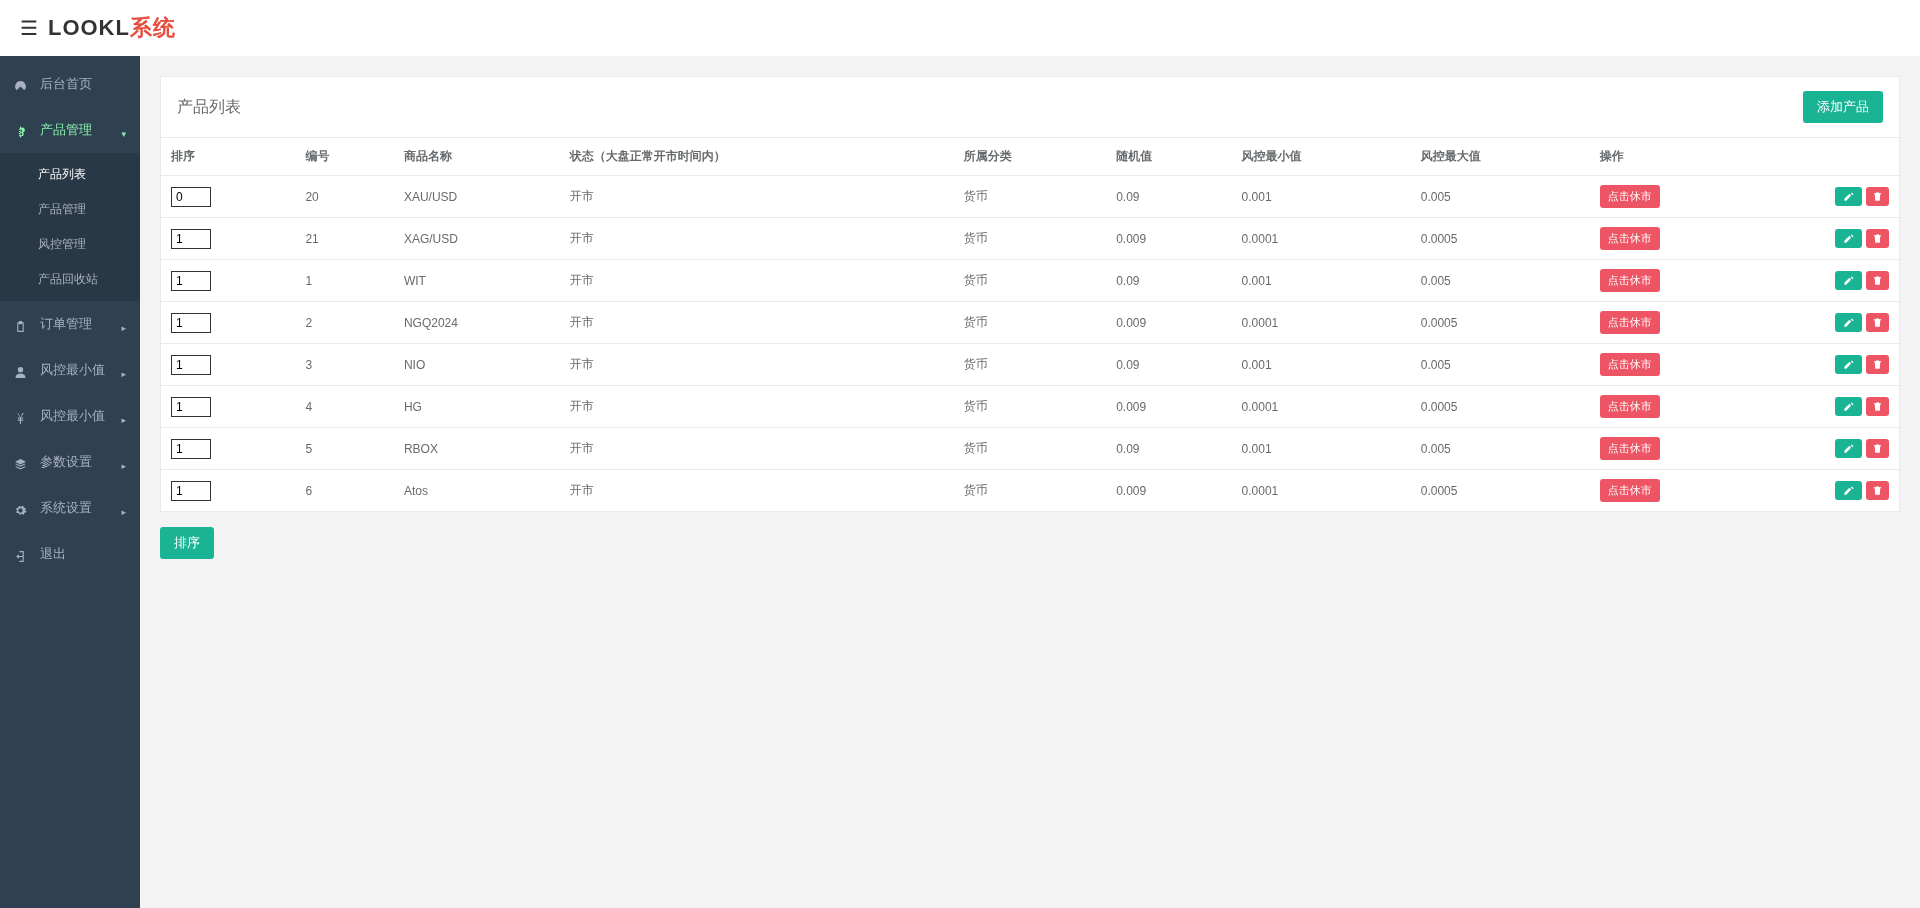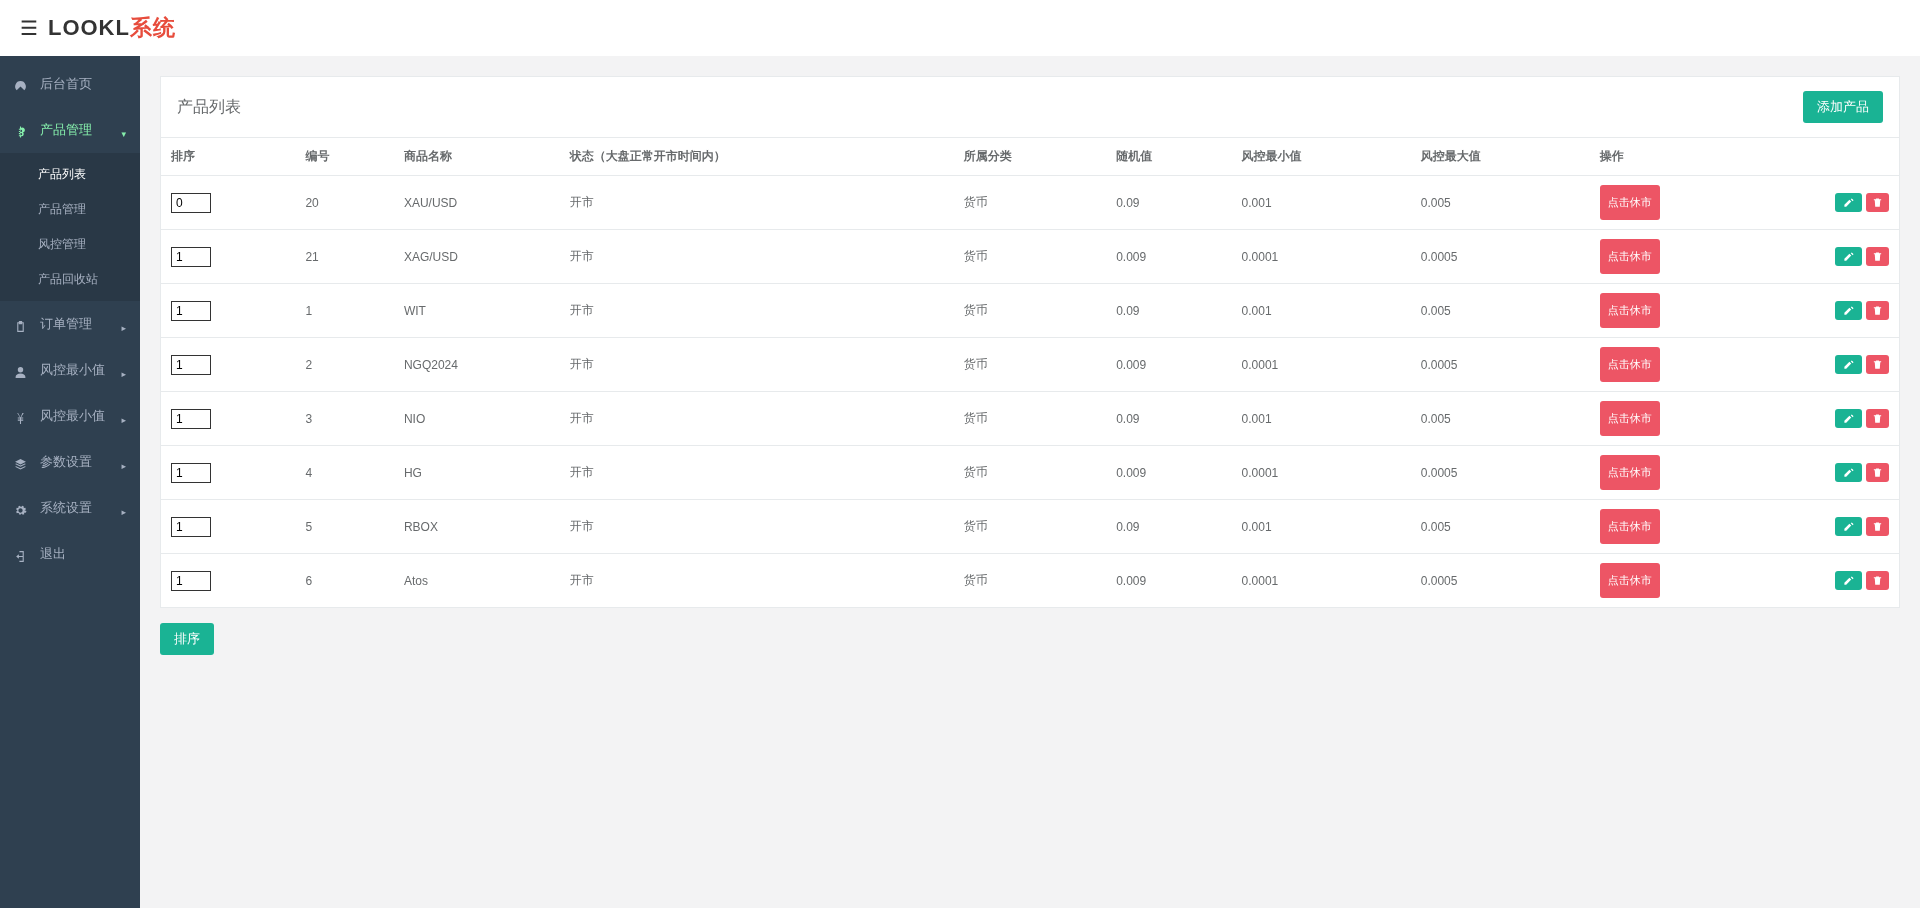--- a/index.html
+++ b/index.html
@@ -25,21 +25,21 @@
 .panel{background:#fff;border:1px solid #e7eaec;margin-bottom:15px}
 .panel-head{display:flex;align-items:center;padding:14px 16px;border-bottom:1px solid #e7eaec}
 .panel-title{font-size:16px;color:#676a6c;font-weight:400}
 .btn-teal{background:#1ab394;color:#fff;border:none;padding:7px 14px;border-radius:3px;font-size:13px;cursor:pointer;margin-left:auto}
 .btn-teal.small{padding:4px 8px;font-size:11px}
 table{width:100%;border-collapse:collapse}
 th{text-align:left;font-weight:600;color:#676a6c;padding:10px 10px;font-size:12px;border-bottom:1px solid #e7eaec}
 td{padding:9px 10px;font-size:12px;color:#676a6c;border-bottom:1px solid #e7eaec}
 tr:last-child td{border-bottom:none}
 .sort-input{width:40px;padding:2px 4px;border:1px solid #333;font-size:12px}
-.btn-red{background:#ed5565;color:#fff;border:none;padding:10px 8px;border-radius:3px;font-size:11px;cursor:pointer}
+.btn-red{background:#ed5565;color:#fff;border:none;padding:4px 8px;border-radius:3px;font-size:11px;cursor:pointer}
 .btn-icon{padding:4px 6px;display:inline-flex;align-items:center;justify-content:center}
 .actions{display:flex;gap:4px;align-items:center}
 .sort-btn{background:#1ab394;color:#fff;border:none;padding:7px 14px;border-radius:3px;font-size:13px;cursor:pointer}
 svg{display:block}
 </style>
 </head>
 <body>
 
 <div class="topbar">
   <span class="hamburger">☰</span>

